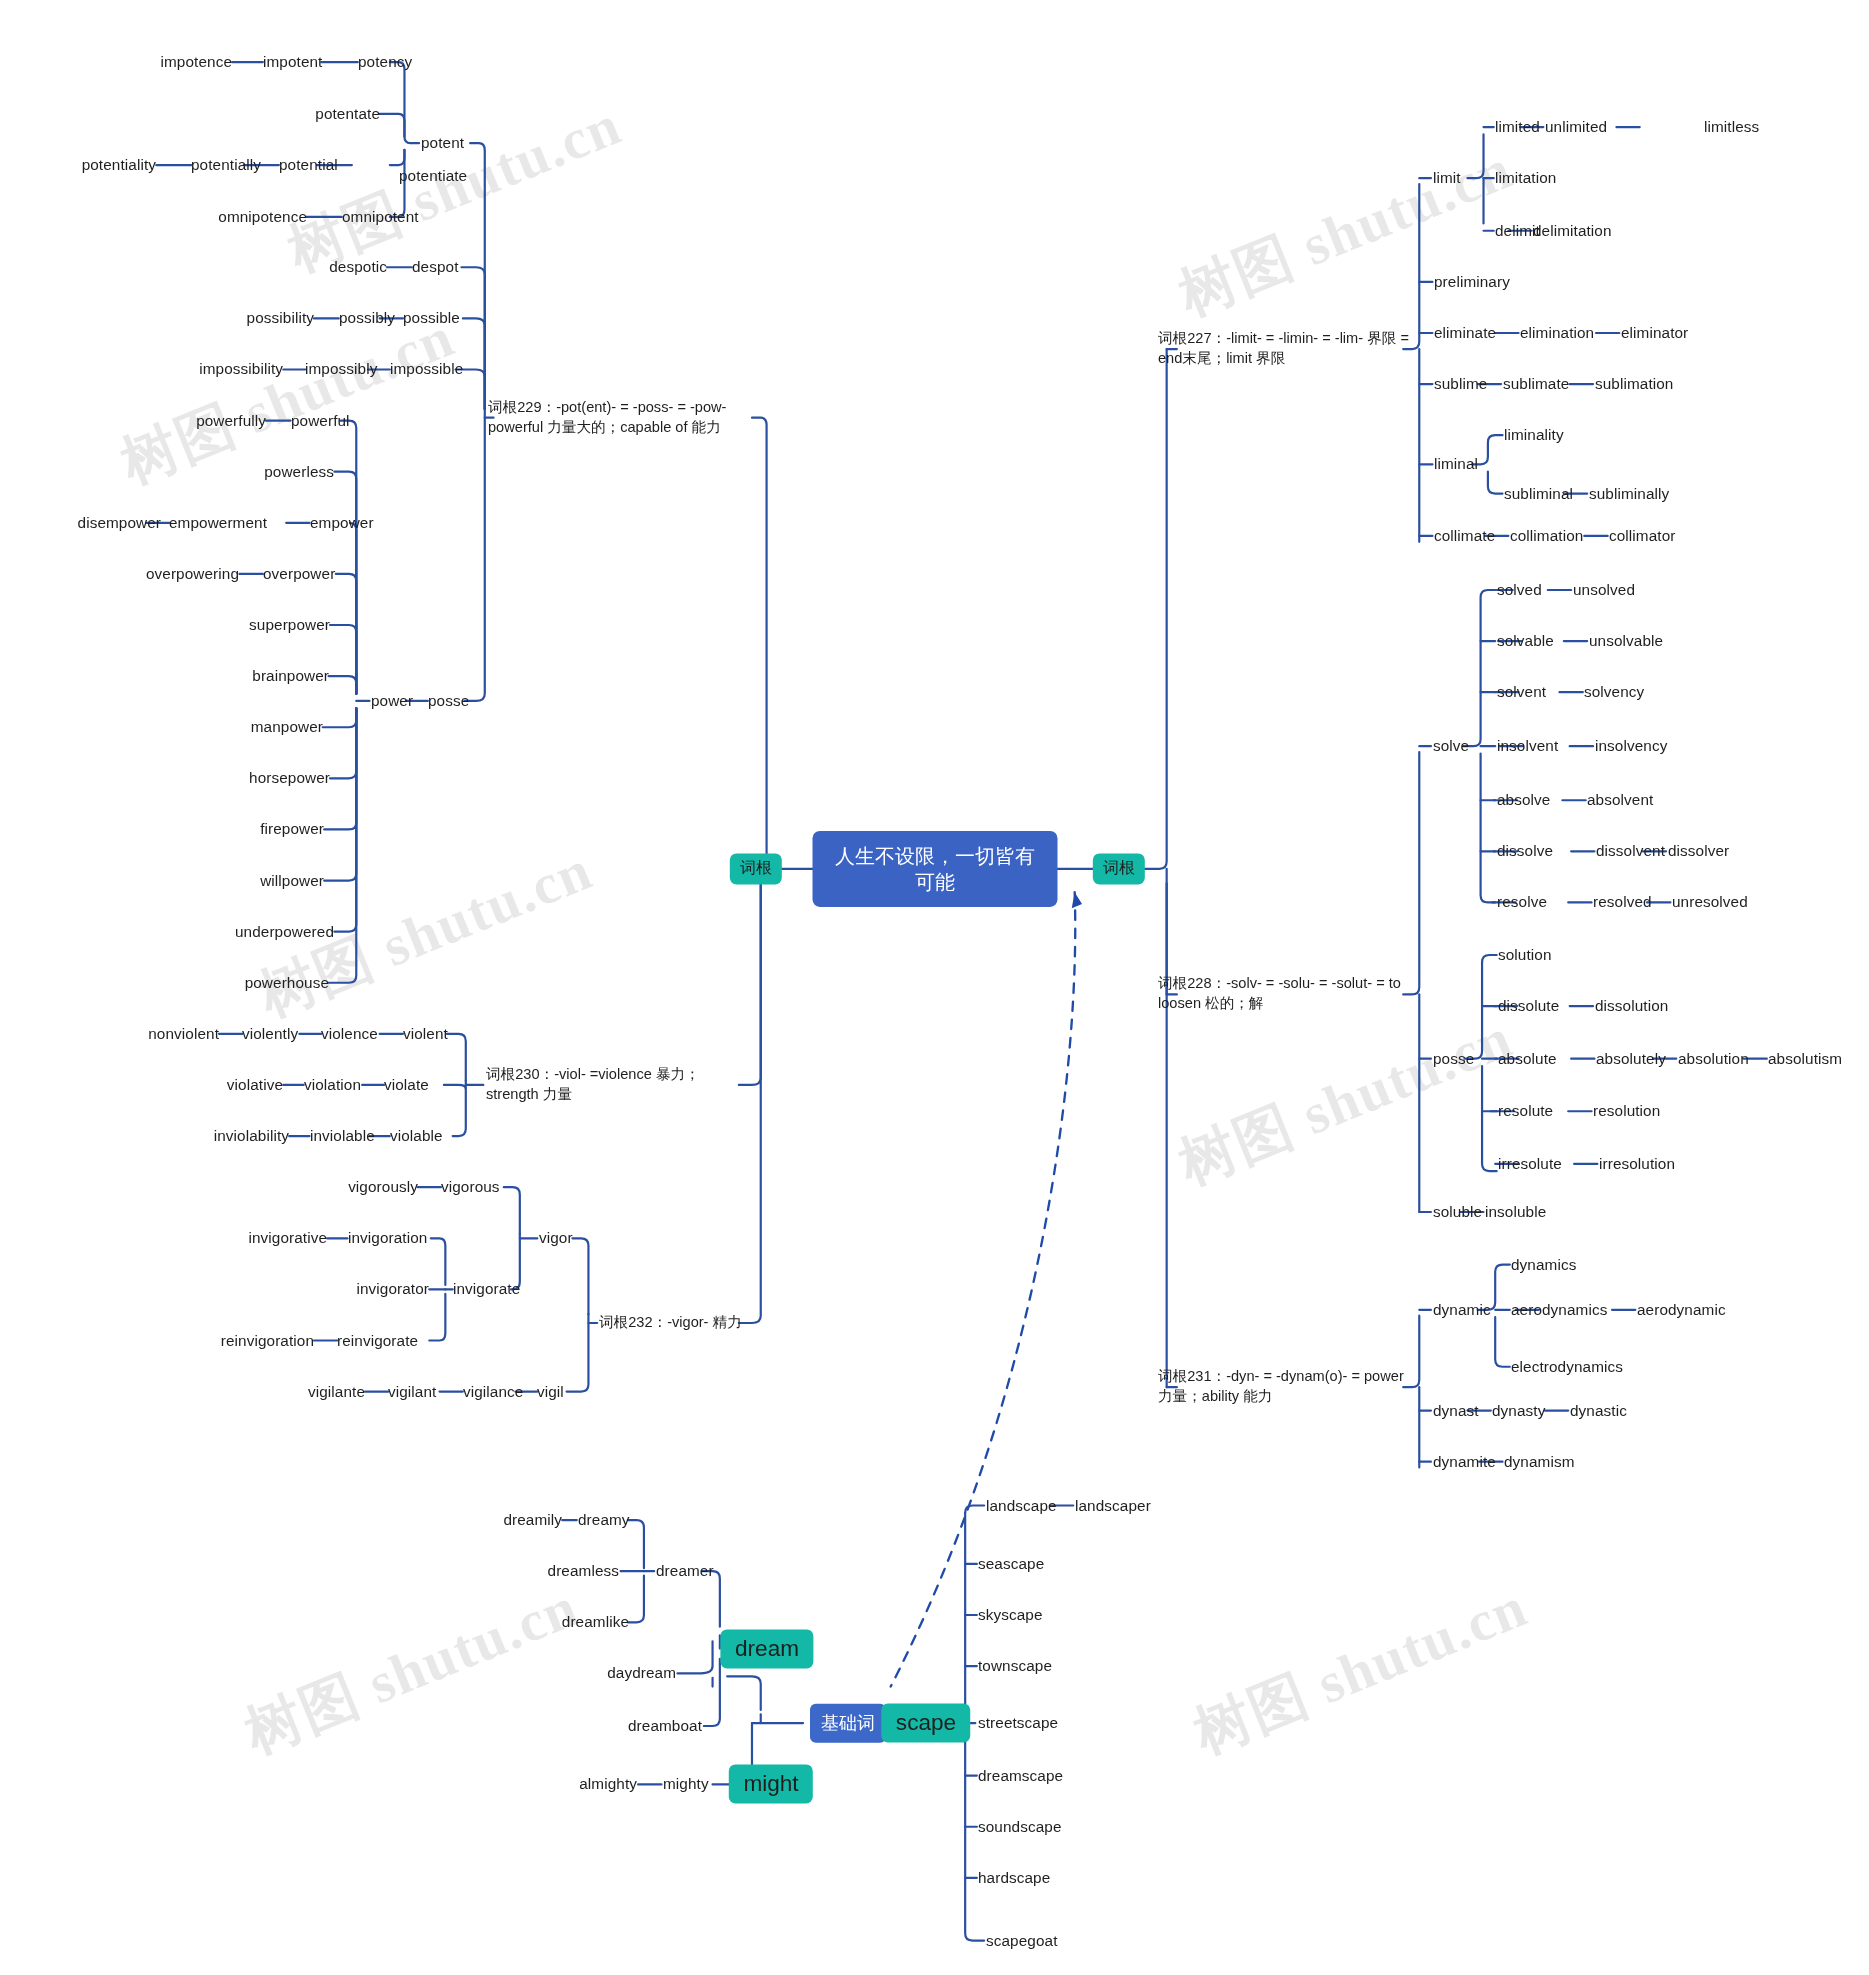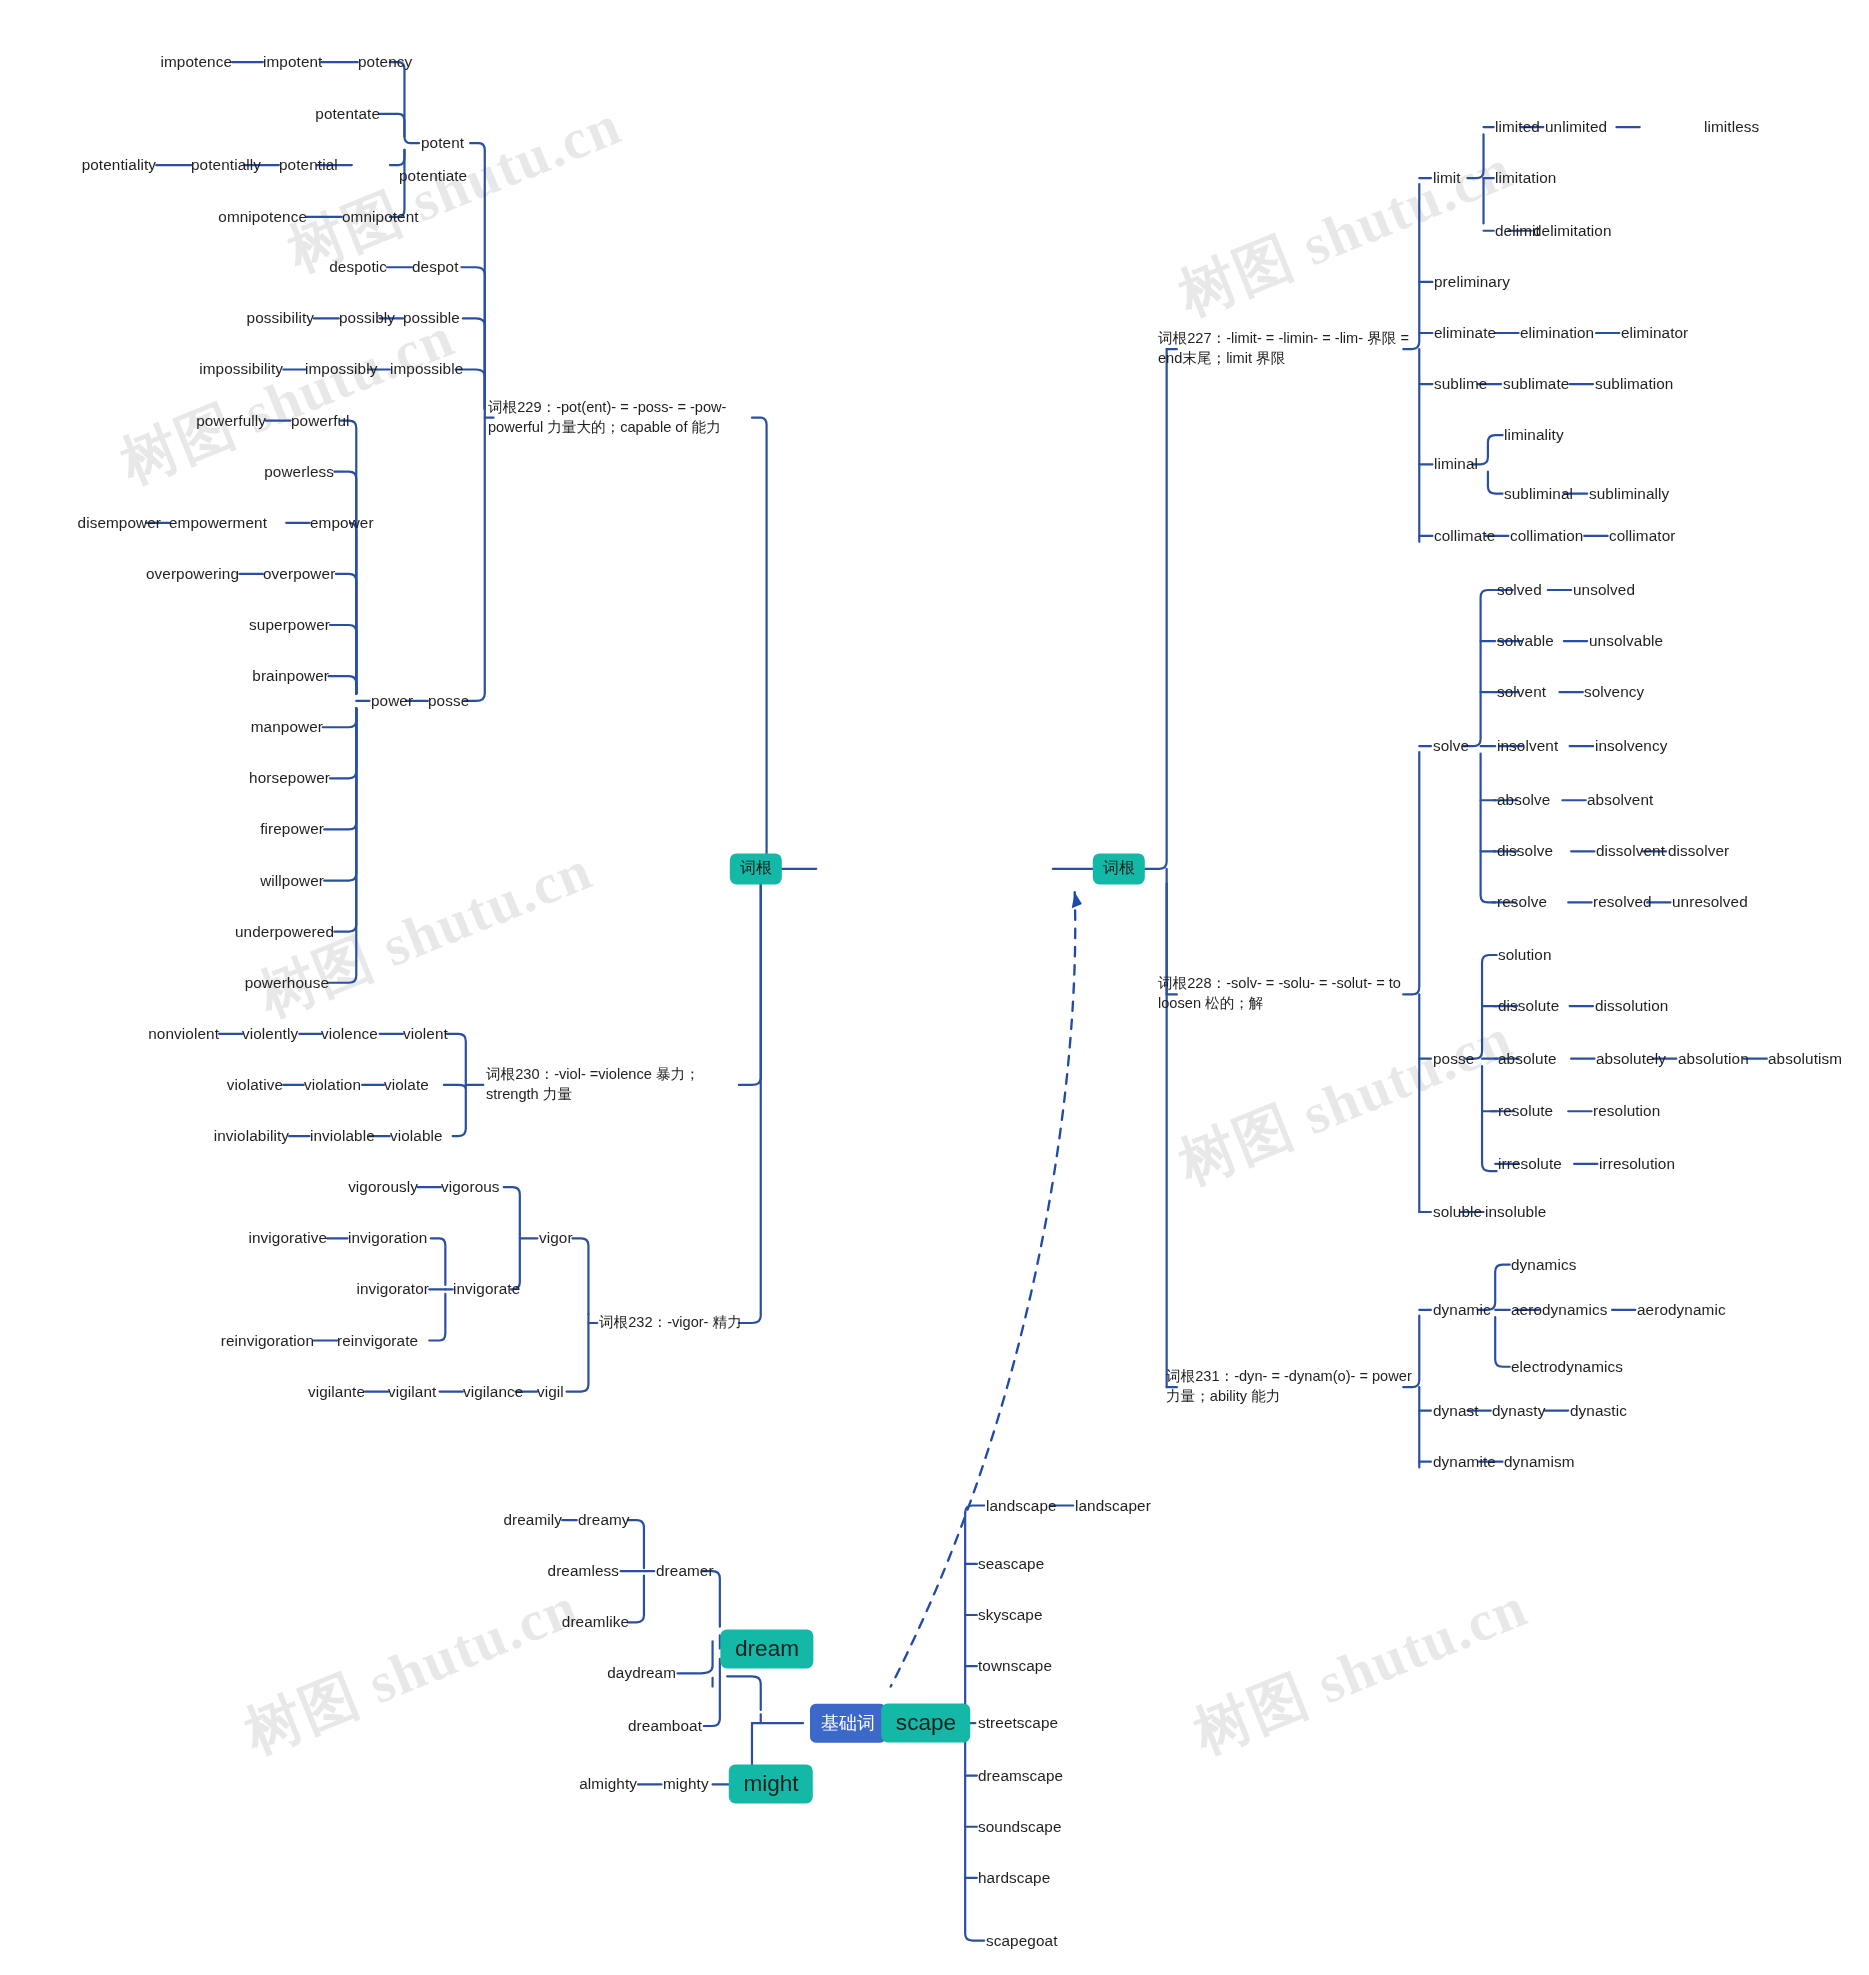--- a/index.html
+++ b/index.html
@@ -327,31 +327,32 @@
       <path d="M1322 2142 H 1338"></path>
       <path d="M1322 2212 H 1338"></path>
       <path d="M1322 2282 H 1338"></path>
       <path d="M1322 2432 H 1338"></path>
       <path d="M1322 2502 H 1338"></path>
       <path d="M1322 2572 H 1338"></path>
       <path d="M1438 2062 H 1470"></path>
     </g>
   </svg>
 
+  <div class="chip root" style="left:935px;top:869px;">人生不设限，一切皆有可能</div>
 
   <div class="chip" style="left:756px;top:869px;">词根</div>
   <div class="chip" style="left:1119px;top:869px;">词根</div>
   <div class="chip sub" style="left:848px;top:1723px;">基础词</div>
 
   <div class="rootnote" style="left:488px;top:418px;">词根229：-pot(ent)- = -poss- = -pow- powerful 力量大的；capable of 能力</div>
   <div class="rootnote" style="left:486px;top:1085px;">词根230：-viol- =violence 暴力；strength 力量</div>
   <div class="rootnote" style="left:599px;top:1323px;width:161px;">词根232：-vigor- 精力</div>
   <div class="rootnote" style="left:1158px;top:349px;">词根227：-limit- = -limin- = -lim- 界限 = end末尾；limit 界限</div>
   <div class="rootnote" style="left:1158px;top:994px;">词根228：-solv- = -solu- = -solut- = to loosen 松的；解</div>
-  <div class="rootnote" style="left:1158px;top:1387px;margin-left:8px;">词根231：-dyn- = -dynam(o)- = power 力量；ability 能力</div>
+  <div class="rootnote" style="left:1158px;top:1387px;">词根231：-dyn- = -dynam(o)- = power 力量；ability 能力</div>
 
   <div class="node r" style="left:232px;top:62px;">impotence</div>
   <div class="node" style="left:263px;top:62px;">impotent</div>
   <div class="node" style="left:358px;top:62px;">potency</div>
   <div class="node r" style="left:380px;top:114px;">potentate</div>
   <div class="node" style="left:421px;top:143px;">potent</div>
   <div class="node r" style="left:156px;top:165px;">potentiality</div>
   <div class="node" style="left:191px;top:165px;">potentially</div>
   <div class="node" style="left:279px;top:165px;">potential</div>
   <div class="node" style="left:352px;top:176px;margin-left:47px;">potentiate</div>

